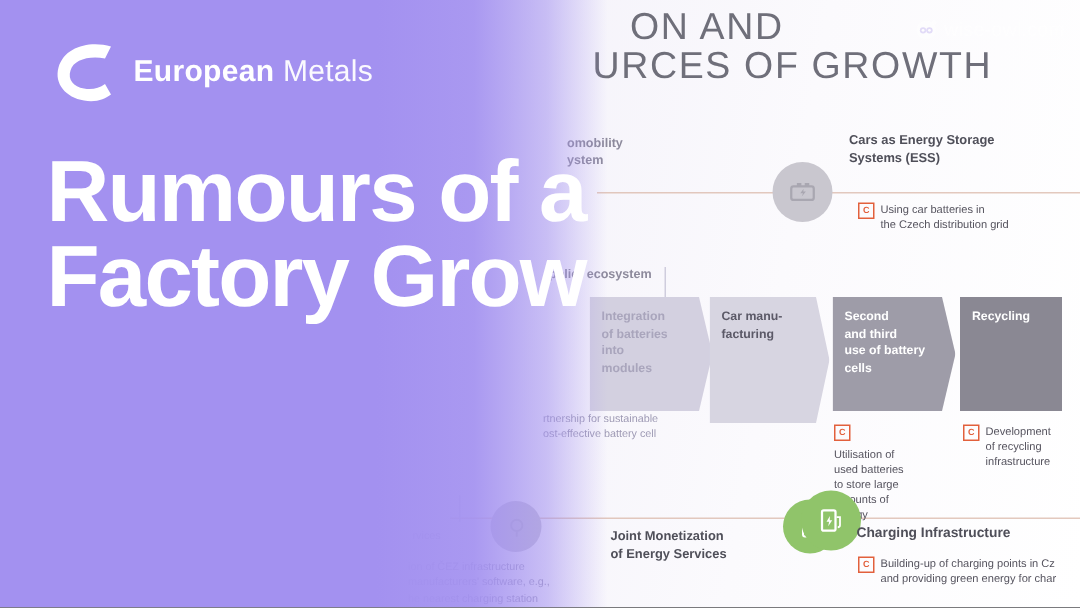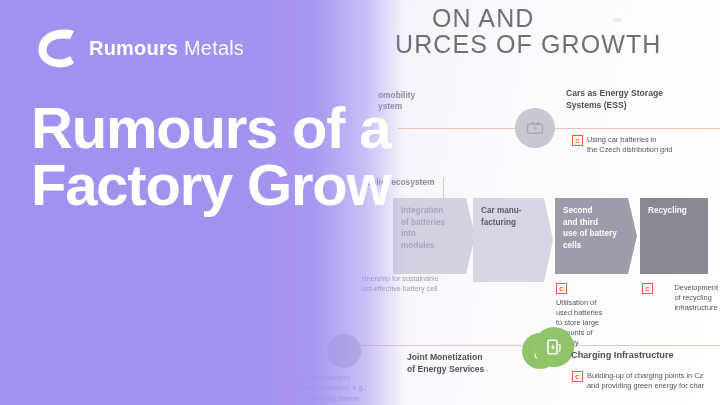--- a/index.html
+++ b/index.html
@@ -19,21 +19,21 @@
     background:linear-gradient(100deg,#e9e6f6 0%,#f2f0f9 35%,#fbfafd 70%,#ffffff 100%);
   }
   .slide-title {
     position:absolute;
     color:#6f6f7a;
     font-size:25px;
     letter-spacing:1.1px;
     font-weight:400;
     white-space:nowrap;
   }
-  #slide-title-1 { left:432px; top:4px; }
+  #slide-title-1 { left:420px; top:4px; }
   #slide-title-2 { left:395px; top:30px; }
 
   .hline {
     position:absolute; height:1px;
     background:#d9b7a8;
     opacity:.75;
   }
   .vline {
     position:absolute; width:1px;
     background:#cfcddd;
@@ -179,21 +179,21 @@
     <div class="chev dark" style="left:640px; top:198px; width:68px; height:76px;">Recycling</div>
 
     <div class="cez-row" style="left:556px; top:283px; width:78px;flex-direction:column;">
       <div class="cez-mark">C</div>
       <div class="cez-txt">Utilisation of
 used batteries
 to store large
 amounts of
 energy</div>
     </div>
-    <div class="cez-row" style="left:642px; top:283px; width:76px;justify-content:space-between;">
+    <div class="cez-row" style="left:642px; top:283px; width:76px;">
       <div class="cez-mark">C</div>
       <div class="cez-txt">Development
 of recycling
 infrastructure</div>
     </div>
 
     <div class="note" style="left:362px; top:274px;">rtnership for sustainable
 ost-effective battery cell</div>
     <div class="note" style="left:275px; top:352px;">rvices</div>
     <div class="note" style="left:272px; top:373px;">ion of ČEZ infrastructure
@@ -233,21 +233,21 @@
   <div id="purple"></div>
 
   <div id="logo">
     <div id="logo-mark">
       <svg width="52" height="52" viewBox="0 0 52 52">
         <path d="M44 9 C30 5, 13 9, 9 23 C6 34, 14 43, 26 45 C34 46.5, 40 44, 44 41
                  L40 34 C36 37, 31 38, 26 37 C19 36, 15 31, 17 25 C19 18, 29 15, 40 17 Z" fill="#ffffff"></path>
       </svg>
     </div>
     <div id="logo-text">
-      <b>Rumours</b><span>&nbsp;</span><span class="light">Metals</span>
+      <b>European</b><span>&nbsp;</span><span class="light">Metals</span>
     </div>
   </div>
 
   <div id="headline">
     <div>Rumours of a</div>
     <div>Factory Grow</div>
   </div>
 
   <div id="watermark">
     <svg width="17" height="17" viewBox="0 0 24 24">

